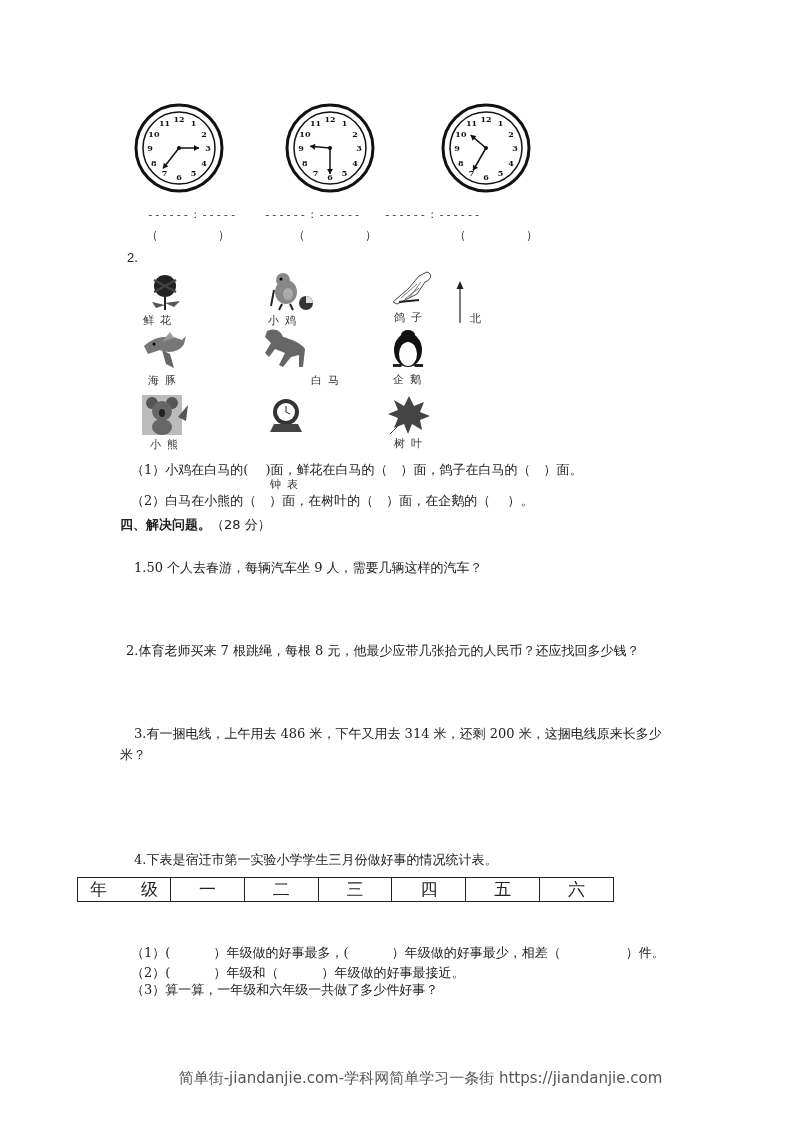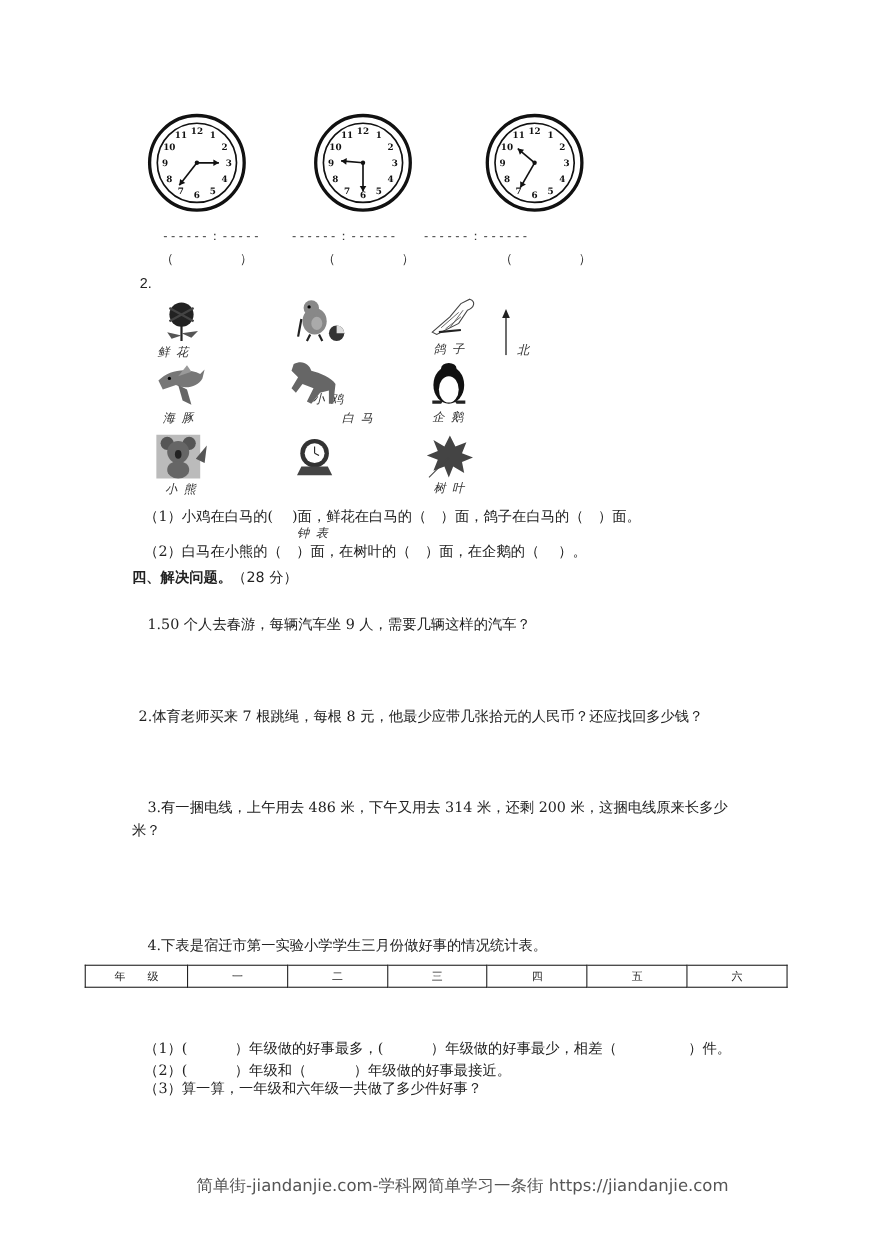--- a/index.html
+++ b/index.html
@@ -6,26 +6,26 @@
   body { width: 793px; height: 1122px; position: relative; overflow: hidden;
          font-family: "DejaVu Serif", "Liberation Serif", serif; color: #222; }
   .abs { position: absolute; }
   .clock { position: absolute; width: 92px; height: 92px; }
   .time-line { position: absolute; font-size: 11px; letter-spacing: 0.5px; color: #333;
                font-family: "DejaVu Sans Mono", monospace; }
   .paren { position: absolute; font-size: 12px; color: #333; }
   .sec-num { position: absolute; font-size: 13px; font-family: "Liberation Sans", sans-serif; }
   .pic { position: absolute; width: 50px; height: 42px; }
   .pic-label { position: absolute; font-size: 11px; letter-spacing: 6px; color: #333;
-               font-family: "DejaVu Sans", sans-serif; white-space: nowrap; font-style: italic; }
+               font-family: "DejaVu Sans", sans-serif; white-space: nowrap; }
   .q { position: absolute; font-size: 13px; white-space: nowrap; color: #222; }
   .heading { position: absolute; font-size: 13px; font-weight: bold; font-family: "DejaVu Sans", sans-serif; }
   .heading .pts { font-weight: normal; }
-  table.stats { position: absolute; left: 77px; top: 877px; width: 639px; border-collapse: collapse;
-                font-size: 10px; }
+  table.stats { position: absolute; left: 77px; top: 877px; width: 537px; border-collapse: collapse;
+                font-size: 17px; }
   table.stats td { border: 1px solid #222; text-align: center; height: 19px; padding: 0; }
   table.stats td.head { width: 92px; }
   .footer { position: absolute; left: 0; width: 793px; top: 1069px; text-align: center; font-size: 15px;
             color: #555; font-family: "DejaVu Sans", sans-serif; margin-left: 24px; }
 </style>
 </head>
 <body>
 
 <div>
   <svg class="clock" style="left:133px;top:102px;" viewBox="0 0 92 92">
@@ -121,21 +121,21 @@
     <ellipse cx="20" cy="22" rx="11" ry="12" fill="#888"></ellipse>
     <circle cx="17" cy="10" r="7" fill="#888"></circle>
     <circle cx="15" cy="9" r="1.5" fill="#000"></circle>
     <ellipse cx="22" cy="24" rx="5" ry="6" fill="#aaa"></ellipse>
     <line x1="8" y1="20" x2="5" y2="36" stroke="#222" stroke-width="2"></line>
     <line x1="16" y1="34" x2="13" y2="40" stroke="#222" stroke-width="2"></line>
     <line x1="24" y1="34" x2="27" y2="40" stroke="#222" stroke-width="2"></line>
     <circle cx="40" cy="33" r="7" fill="#333"></circle>
       <path d="M40 26 A7 7 0 0 1 47 33 L40 33Z" fill="#ddd"></path>
   </svg>
-  <div class="pic-label" style="left:284px;top:313px;margin-top:42px;">小鸡</div>
+  <div class="pic-label" style="left:268px;top:313px;">小鸡</div>
 
   <svg class="pic" style="left:387px;top:268px;" viewBox="0 0 50 42">
     <path d="M40 4 C46 6 44 12 38 14 L30 26 L10 36 L6 34 L22 20 L32 8 Z" fill="#fff" stroke="#444" stroke-width="1"></path>
     <g stroke="#555" stroke-width="0.8">
         <line x1="14" y1="30" x2="30" y2="16"></line>
         <line x1="18" y1="31" x2="32" y2="20"></line>
         <line x1="22" y1="30" x2="34" y2="14"></line>
       </g>
     <line x1="12" y1="34" x2="32" y2="32" stroke="#222" stroke-width="2"></line>
   </svg>

